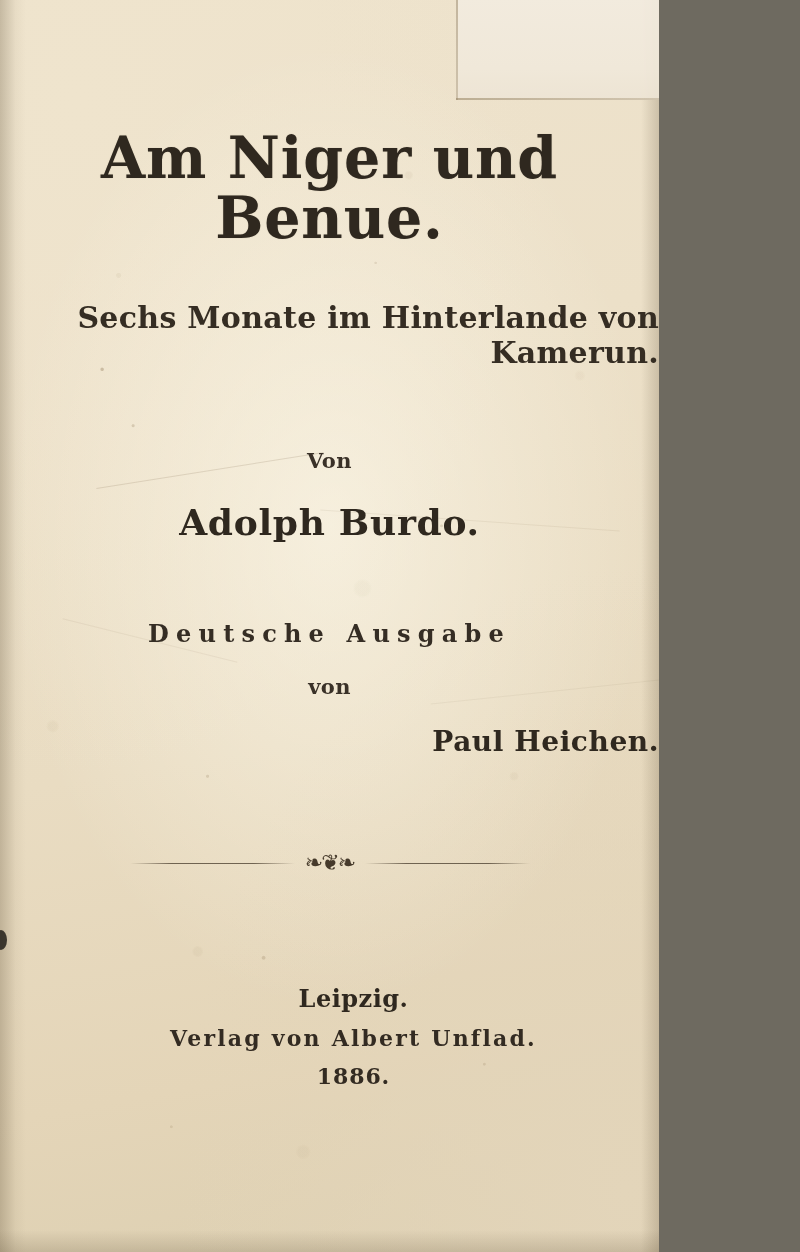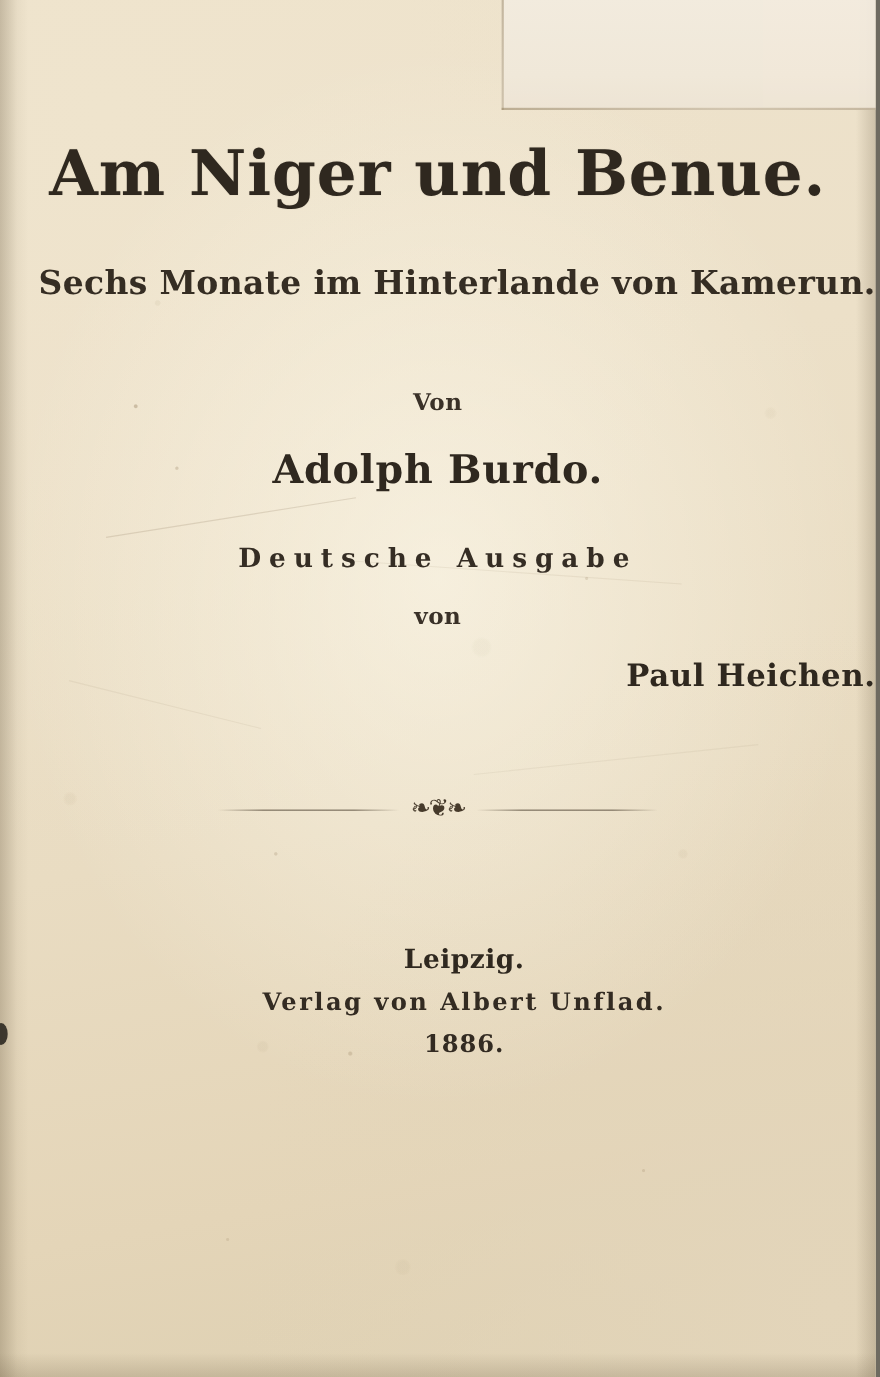--- a/index.html
+++ b/index.html
@@ -2,21 +2,21 @@
 <html><head>
 <meta charset="utf-8">
 <style>
   html, body {
     margin: 0;
     padding: 0;
     background: #6e6a60;
   }
   #page {
     position: relative;
-    width: 796px;
+    width: 659px;
     height: 1252px;
     overflow: hidden;
     background:
       radial-gradient(ellipse 70% 55% at 50% 42%, rgba(255,252,240,0.55) 0%, rgba(255,250,235,0.0) 70%),
       radial-gradient(ellipse 120% 90% at 12% 8%, #efe4cd 0%, rgba(239,228,205,0) 60%),
       radial-gradient(ellipse 110% 80% at 95% 95%, #e3d5ba 0%, rgba(227,213,186,0) 62%),
       linear-gradient(170deg, #eee3cd 0%, #ece0c8 30%, #e9dcc2 58%, #e4d5b8 82%, #dccfb1 100%);
     font-family: "DejaVu Serif", serif;
     color: #3a3227;
   }
@@ -142,21 +142,21 @@
     margin-top: 78px;
     font-size: 21px;
     color: #3a3128;
   }
   .author {
     margin-top: 28px;
     font-size: 36px;
     color: #2f281f;
   }
   .edition {
-    margin-top: 44px;
+    margin-top: 76px;
     font-size: 24px;
     letter-spacing: 0.30em;
     color: #352d24;
   }
   .edition-von {
     margin-top: 26px;
     font-size: 21px;
     color: #3a3128;
   }
   .translator {

